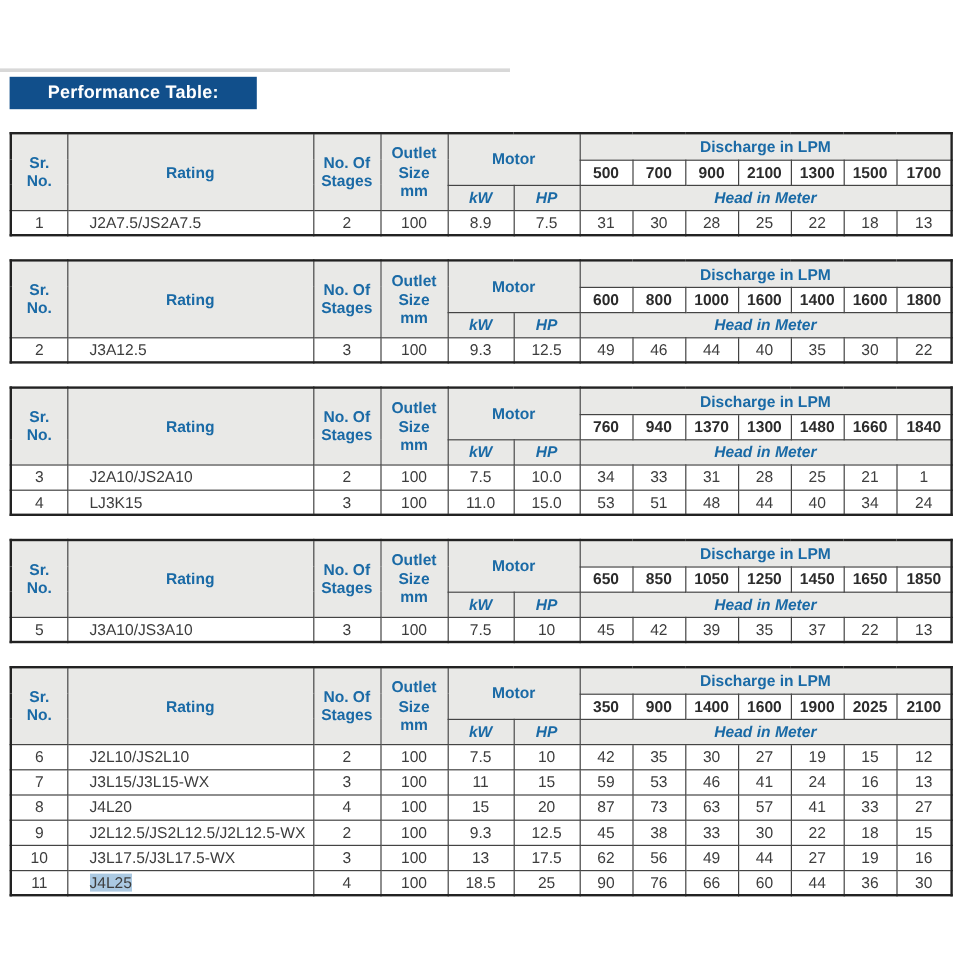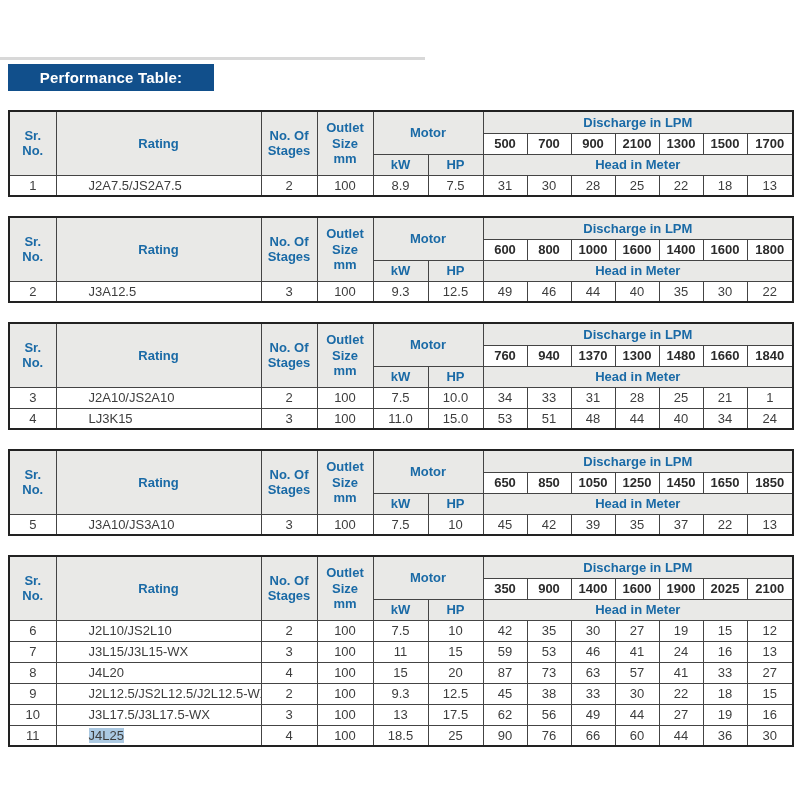--- a/index.html
+++ b/index.html
@@ -43,24 +43,24 @@
   }
   table.perf thead th {
     background: var(--header-gray); color: var(--header-blue);
     font-weight: bold; line-height: 1.18; white-space: pre-line;
   }
   table.perf thead th.dval {
     background: #ffffff; color: #2b2b2b; white-space: nowrap;
   }
   table.perf thead tr.hr1 { height: 22px; }
   table.perf thead tr.hr2 { height: 21px; }
-  table.perf thead tr.hr3 { height: 21px; }
+  table.perf thead tr.hr3 { height: 21px; font-style: italic; }
   table.perf tbody tr { height: 21px; }
   table.perf td { color: var(--ink); font-weight: normal; }
-  table.perf td.rating { text-align: left; padding-left: 32px; }
+  table.perf td.rating { text-align: left; padding-left: 18px; }
   .selected { background: var(--sel); }
 </style>
 </head>
 <body>
 
 <div class="artifact-line"></div>
 
 <div class="heading">Performance Table:</div>
 
 <div class="tables">

